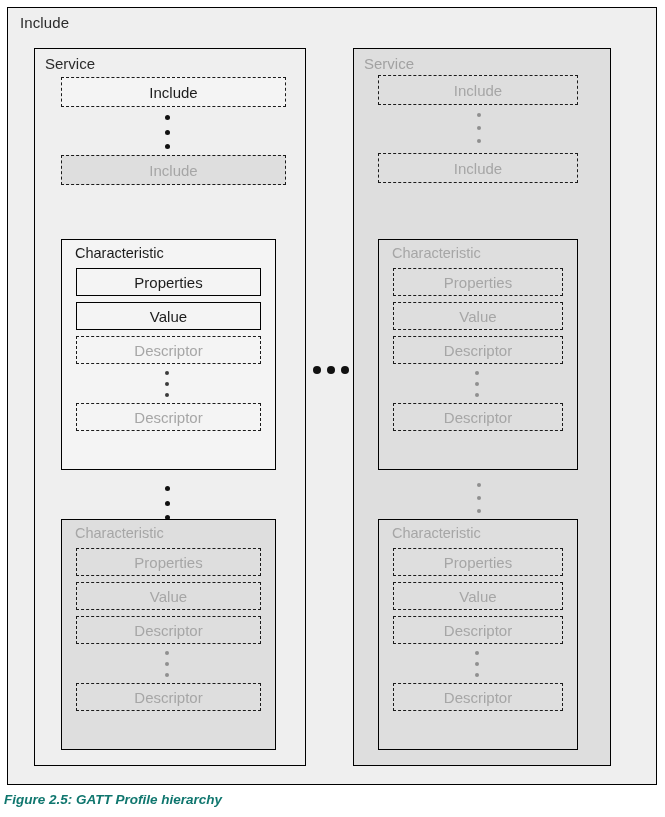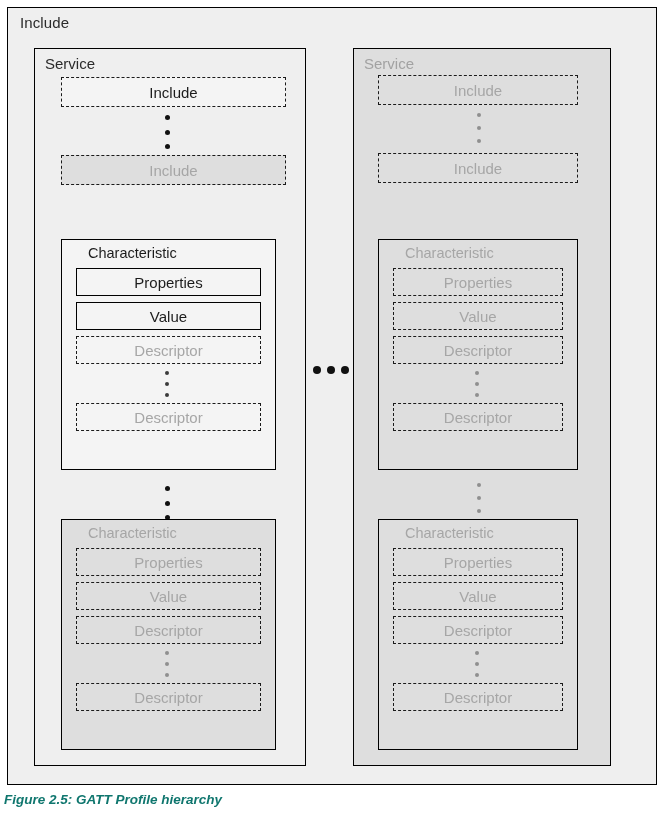--- a/index.html
+++ b/index.html
@@ -98,21 +98,21 @@
   
   .charac-box {
     position: absolute;
     box-sizing: border-box;
     border: 1.7px solid #000;
   }
   .charac-box.fill-white { background: #f4f4f4; }
   .charac-box.fill-grey  { background: #dedede; }
   .charac-label {
     position: absolute;
-    left: 26px;
+    left: 13px;
     top: 5px;
     font-size: 14.5px;
     white-space: nowrap;
   }
   .charac-label.t-dark { color: #1c1c1c; }
   .charac-label.t-grey { color: #a6a6a6; }
 
   
   .vdots {
     position: absolute;

